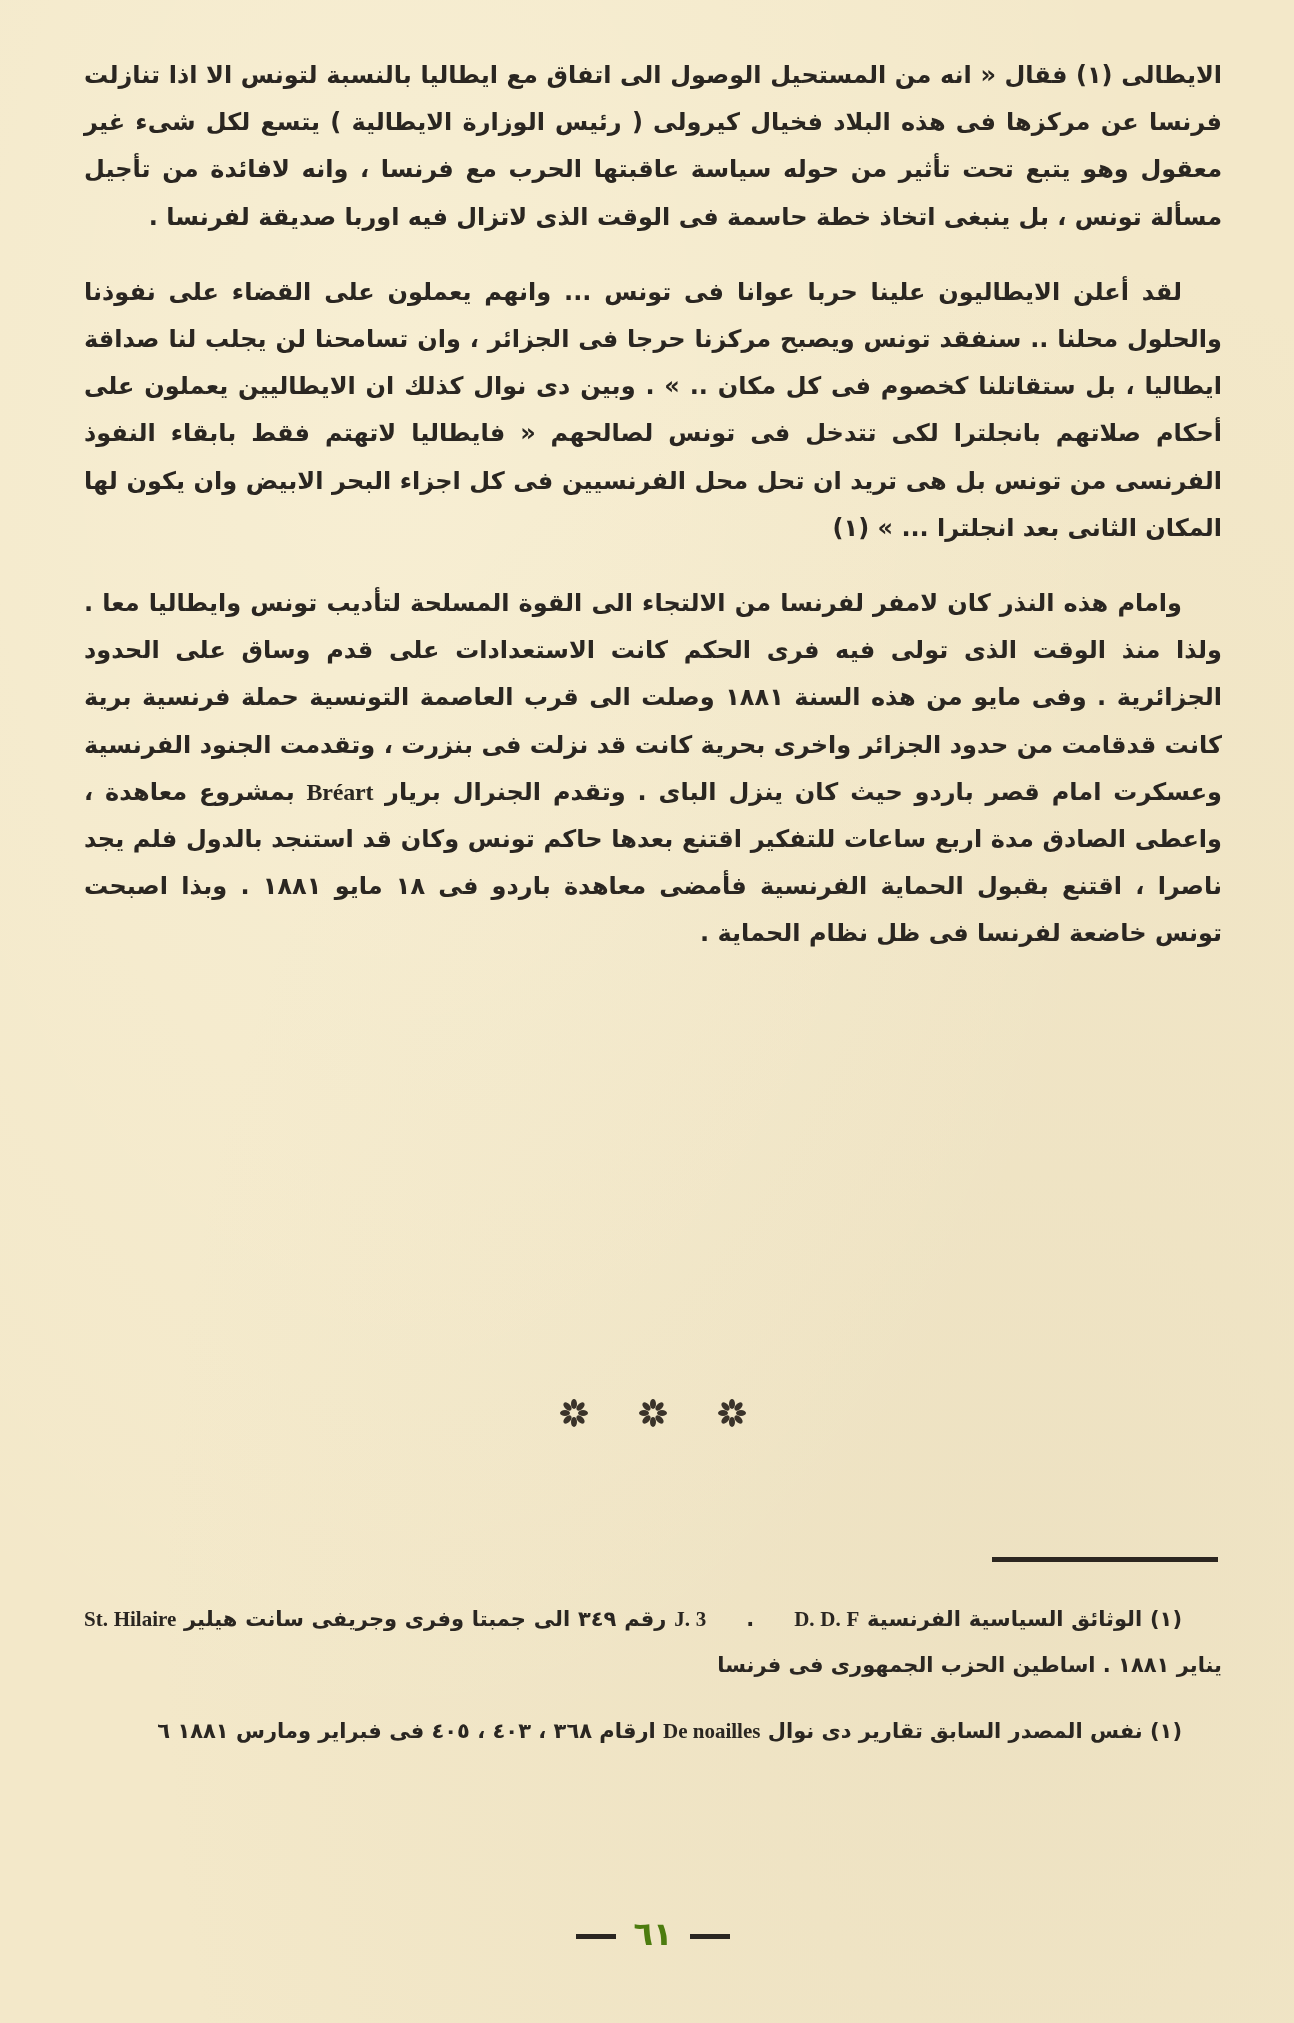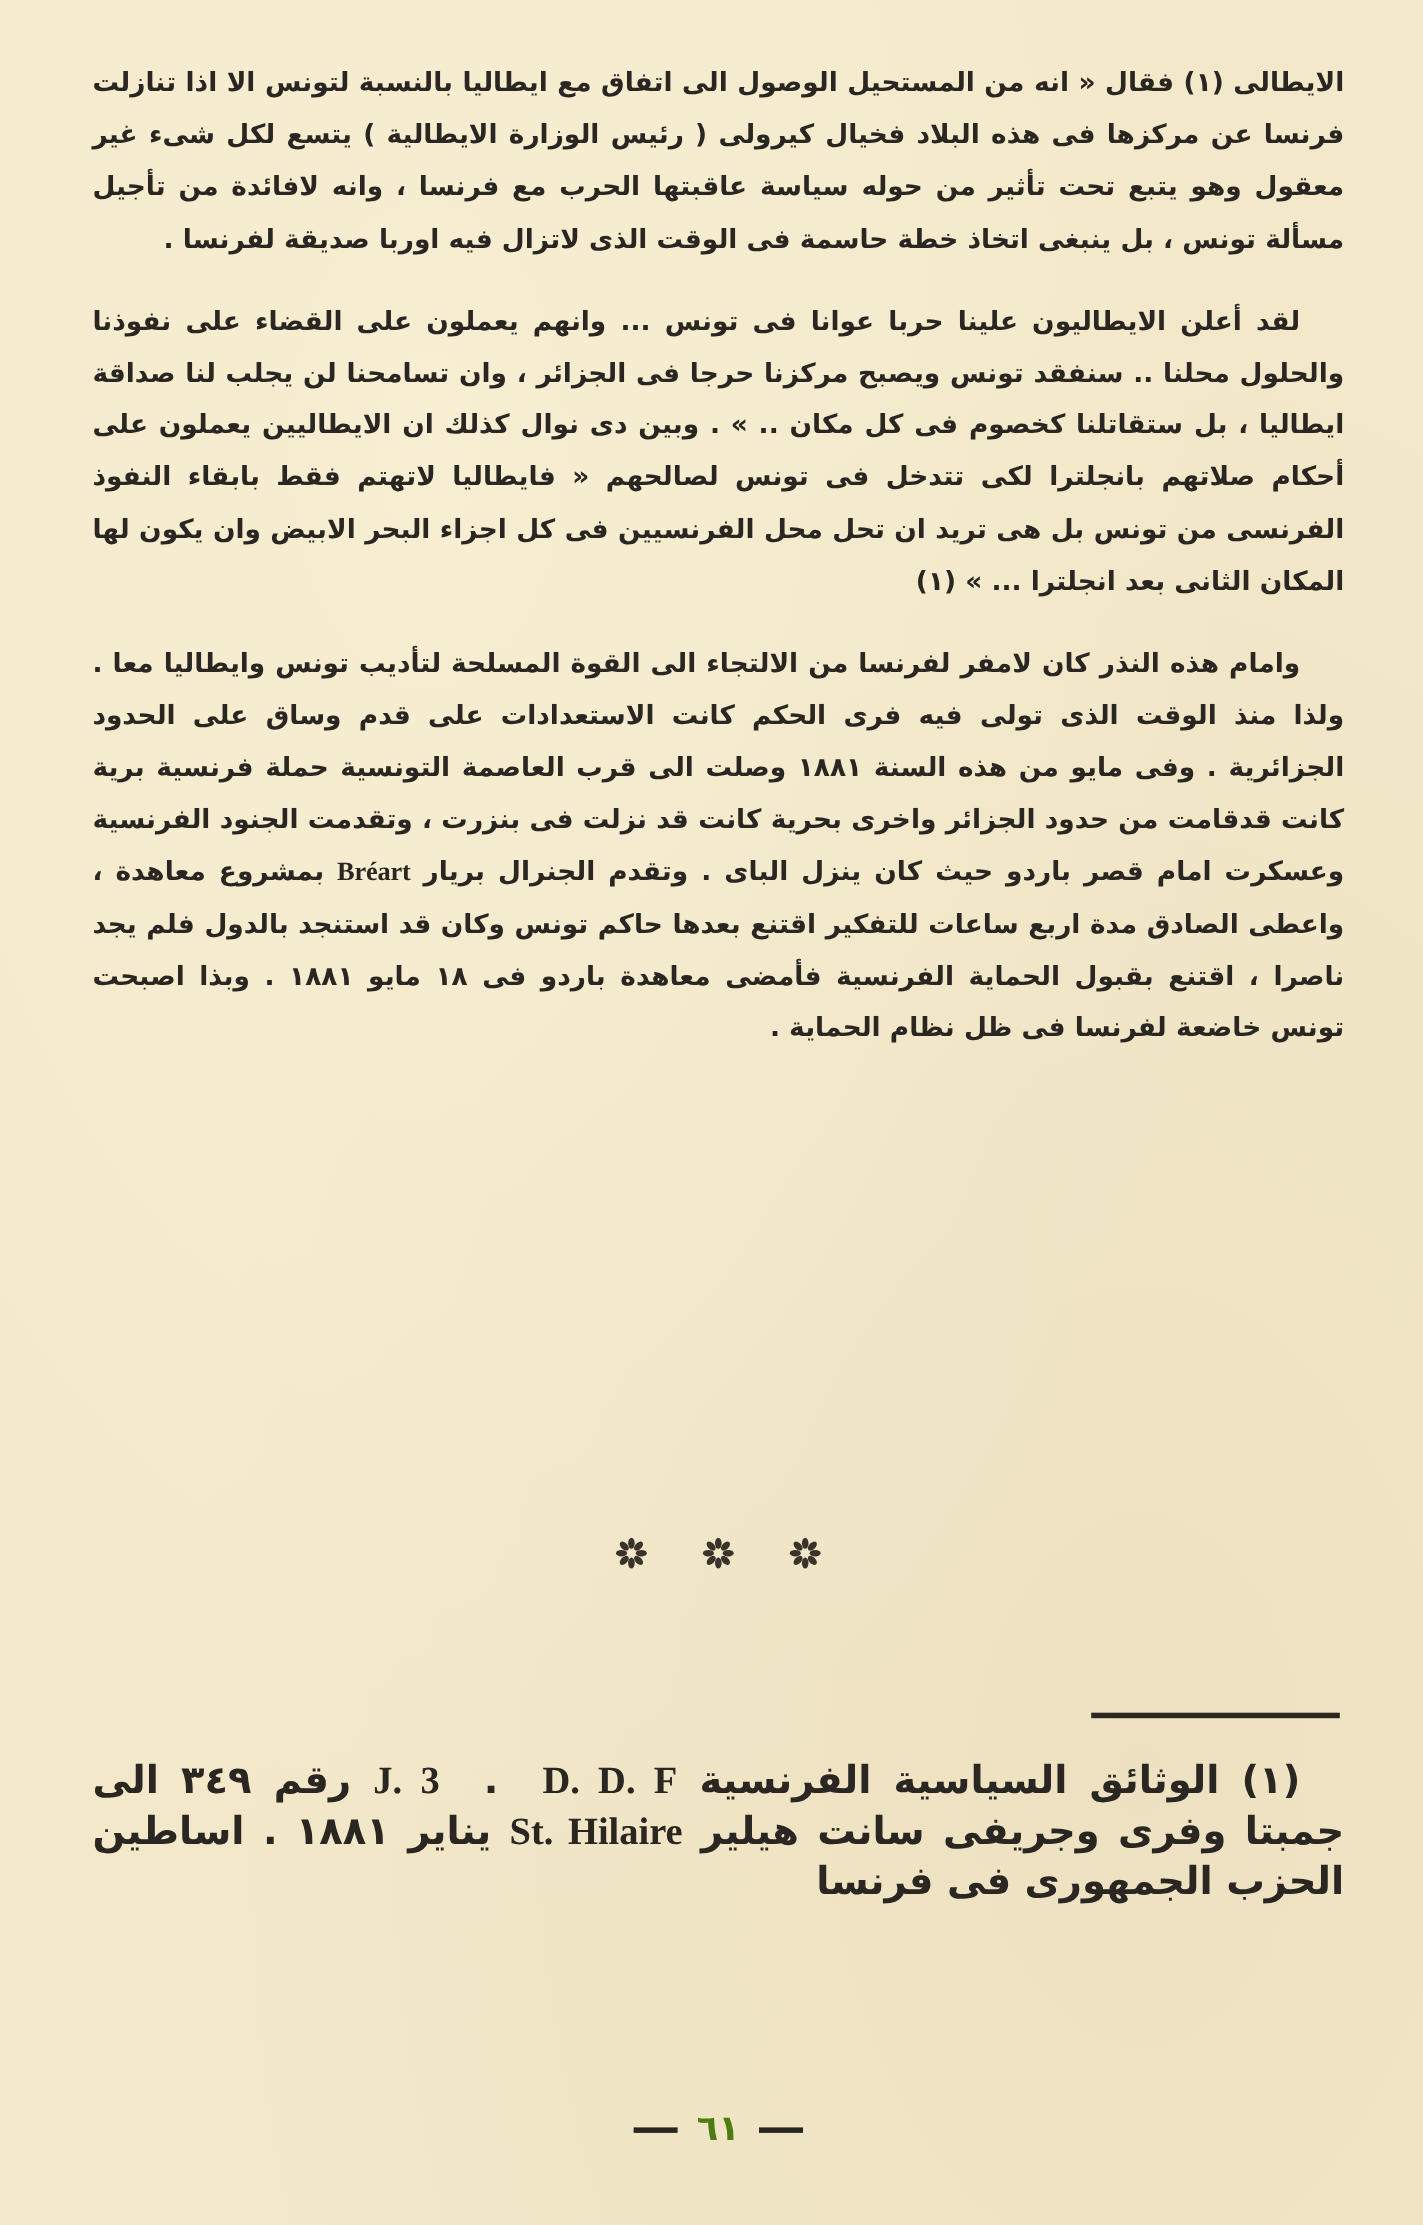--- a/index.html
+++ b/index.html
@@ -77,21 +77,21 @@
       right: 4px;
       width: 226px;
       height: 5px;
       background: #2c2620;
     }
     .footnotes {
       position: absolute;
       top: 1596px;
       left: 0;
       right: 0;
-      font-size: 35px;
+      font-size: 21px;
       line-height: 46px;
       font-weight: bold;
     }
     .footnote {
       margin: 0;
       text-align: justify;
       text-align-last: right;
     }
     .footnote + .footnote {
       margin-top: 20px;
@@ -174,20 +174,21 @@
         <ellipse cx="8.5" cy="21.5" rx="3" ry="5" transform="rotate(45 8.5 21.5)"></ellipse>
       </g>
       <circle cx="15" cy="15" r="2.5" fill="#f3e8c9"></circle>
     </svg>
   </div>
 
   <div class="footnote-rule"></div>
 
   <div class="footnotes">
     <p class="footnote"><span class="indent-first"></span><span>(١)</span> <span>الوثائق السياسية الفرنسية</span> <span class="latin">D. D. F</span><span class="gap"></span><span>.</span><span class="gap"></span><span class="latin">J. 3</span> <span>رقم ٣٤٩ الى جمبتا وفرى وجريفى</span> <span>سانت هيلير</span> <span class="latin">St. Hilaire</span> <span>يناير ١٨٨١ .</span> <span>اساطين الحزب الجمهورى فى فرنسا</span></p>
+    <p class="footnote"><span class="indent-first"></span><span>(١)</span> <span>نفس المصدر السابق تقارير دى نوال</span> <span class="latin">De noailles</span> <span>ارقام ٣٦٨ ، ٤٠٣ ، ٤٠٥ فى فبراير ومارس ١٨٨١ ٦</span></p>
   </div>
 
   <div class="page-number">
     <span class="dash"></span>
     <span>٦١</span>
     <span class="dash"></span>
   </div>
 
 </div>
 

